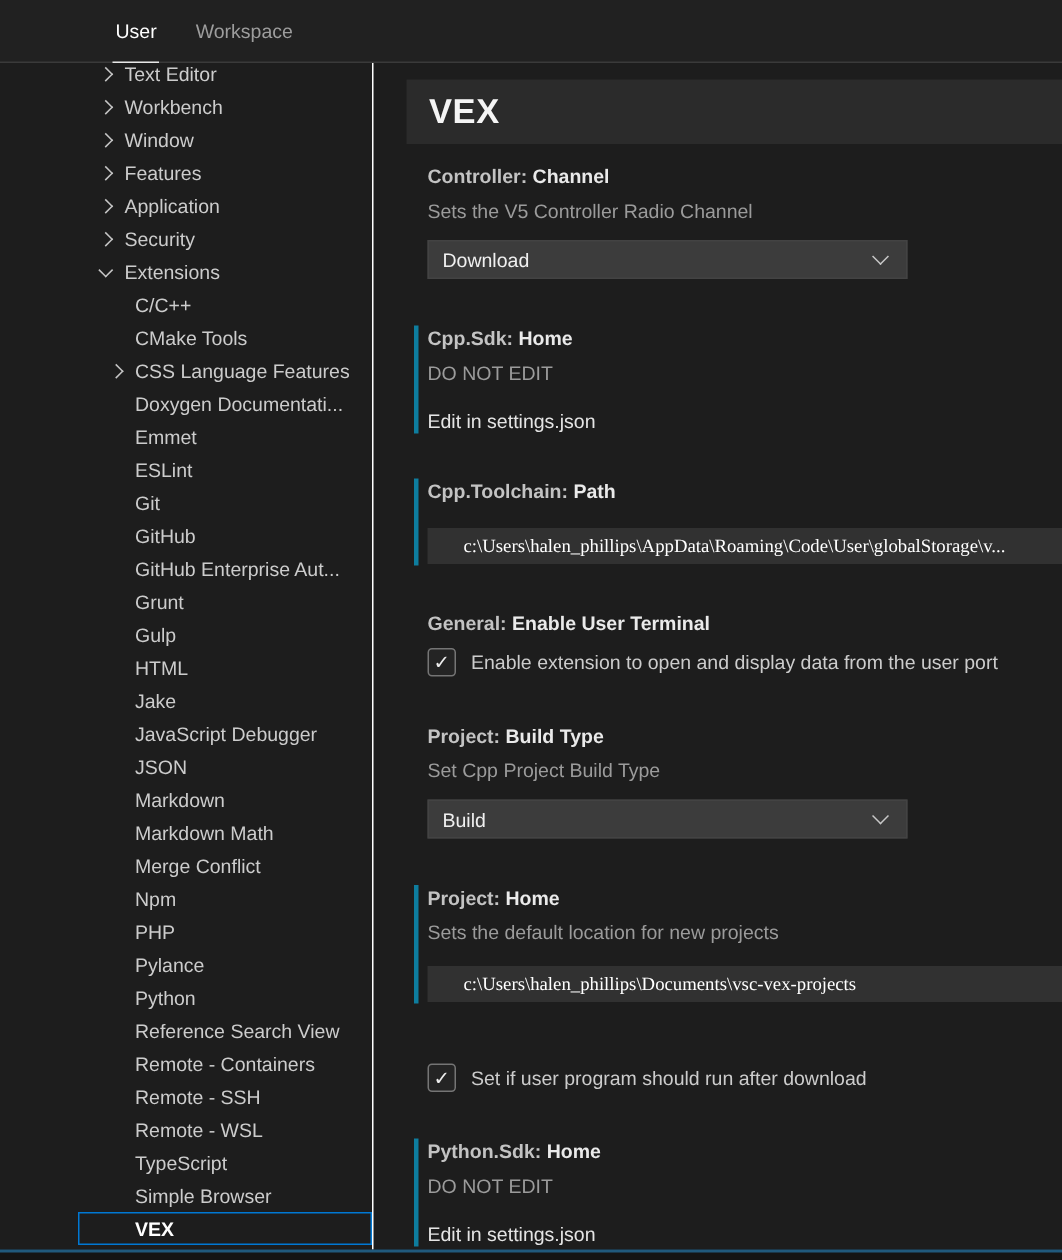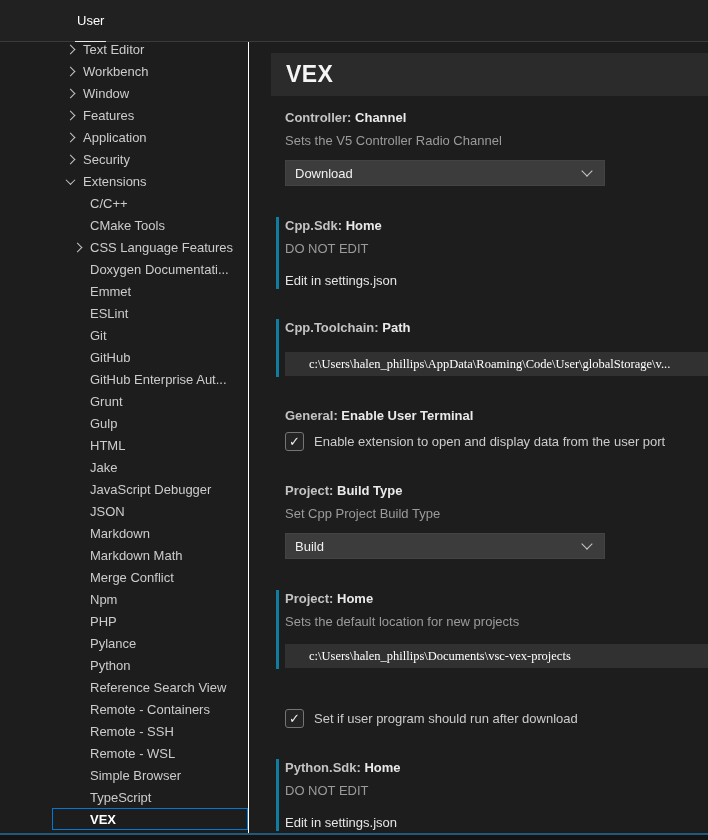--- a/index.html
+++ b/index.html
@@ -72,20 +72,21 @@
   .bottom-sash { position:absolute; left:0; right:0; bottom:0; height:7px;
                  background:#141414; border-top:2px solid #20597c; z-index:9; }
 </style>
 </head>
 <body>
 
 <div class="window">
 
   <div class="tabs-bar">
     <div class="tab active">User</div>
+    <div class="tab">Workspace</div>
   </div>
 
   <div class="body">
     <div class="toc">
       <div class="toc-list" id="toc-list">
           <div class="toc-row level0 has-chev">
             <span class="chev right"></span>
             <span class="toc-label">Text Editor</span>
           </div>
           <div class="toc-row level0 has-chev">
@@ -185,24 +186,24 @@
           <div class="toc-row level1">
             <span class="toc-label">Remote - Containers</span>
           </div>
           <div class="toc-row level1">
             <span class="toc-label">Remote - SSH</span>
           </div>
           <div class="toc-row level1">
             <span class="toc-label">Remote - WSL</span>
           </div>
           <div class="toc-row level1">
+            <span class="toc-label">TypeScript</span>
+          </div>
+          <div class="toc-row level1">
             <span class="toc-label">Simple Browser</span>
-          </div>
-          <div class="toc-row level1">
-            <span class="toc-label">TypeScript</span>
           </div>
           <div class="toc-row level1 selected">
             <span class="toc-label">VEX</span>
           </div>
         </div>
     </div>
 
     <div class="content">
       <div class="title-band">
         <h1>VEX</h1>

